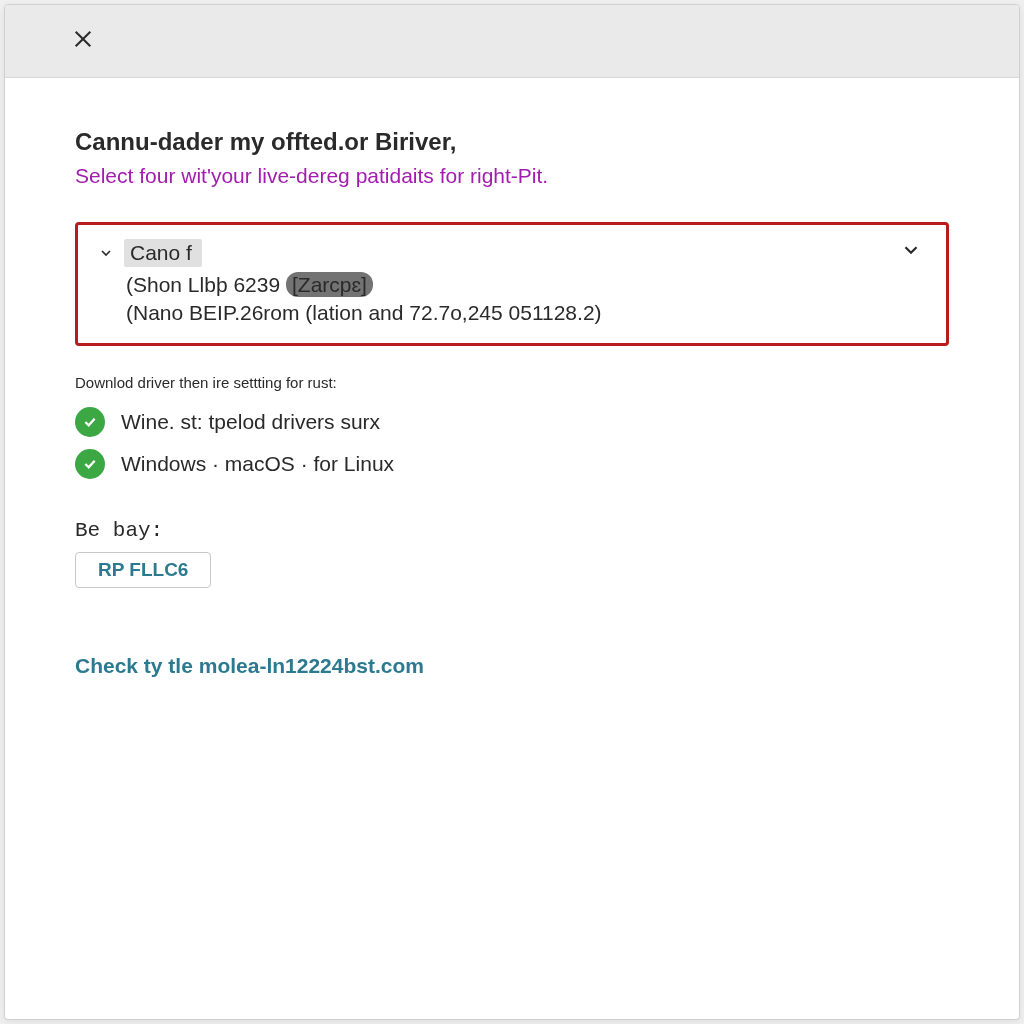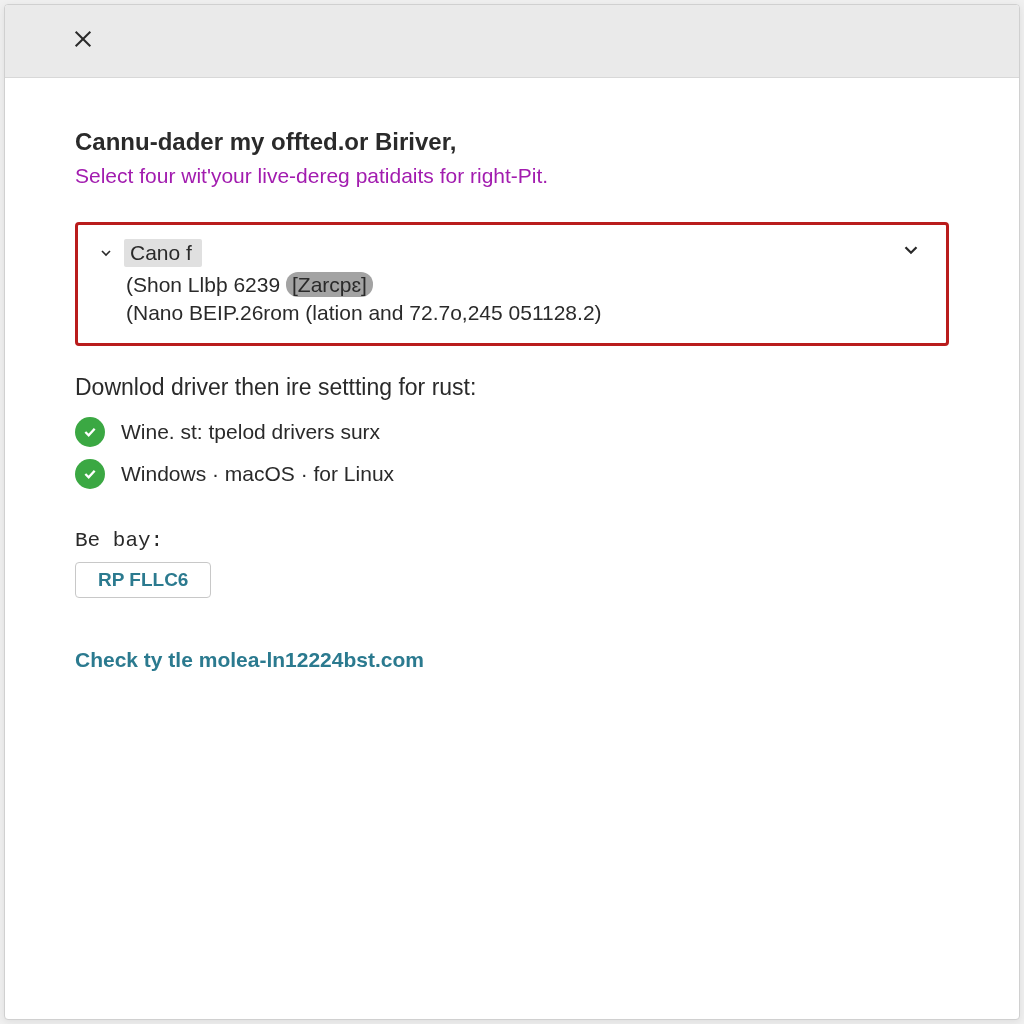--- a/index.html
+++ b/index.html
@@ -108,26 +108,26 @@
       width: 22px;
       height: 22px;
     }
     .option-line {
       font-size: 21px;
       color: #2a2a2a;
       margin-left: 28px;
       margin-top: 4px;
     }
     .option-badge {
-      background: #a3a3a3;
+      background: #737373;
       padding: 1px 6px;
       border-radius: 12px;
     }
     .section-text {
-      font-size: 23px;
+      font-size: 15px;
       color: #2a2a2a;
       margin-bottom: 16px;
     }
     .check-list {
       list-style: none;
       margin-bottom: 40px;
       text-align: right;
     }
     .check-item {
       display: flex;
@@ -162,21 +162,21 @@
     .tag-btn {
       display: inline-block;
       border: 1px solid #c8c8c8;
       border-radius: 4px;
       padding: 6px 22px;
       font-size: 19px;
       font-weight: 600;
       color: #2b7a8f;
       background: #fff;
       cursor: pointer;
-      margin-bottom: 50px;
+      margin-bottom: 66px;
     }
     .link-text {
       font-size: 21px;
       font-weight: 600;
       color: #2b7a8f;
       cursor: pointer;
     }
   </style>
 </head>
 <body>

